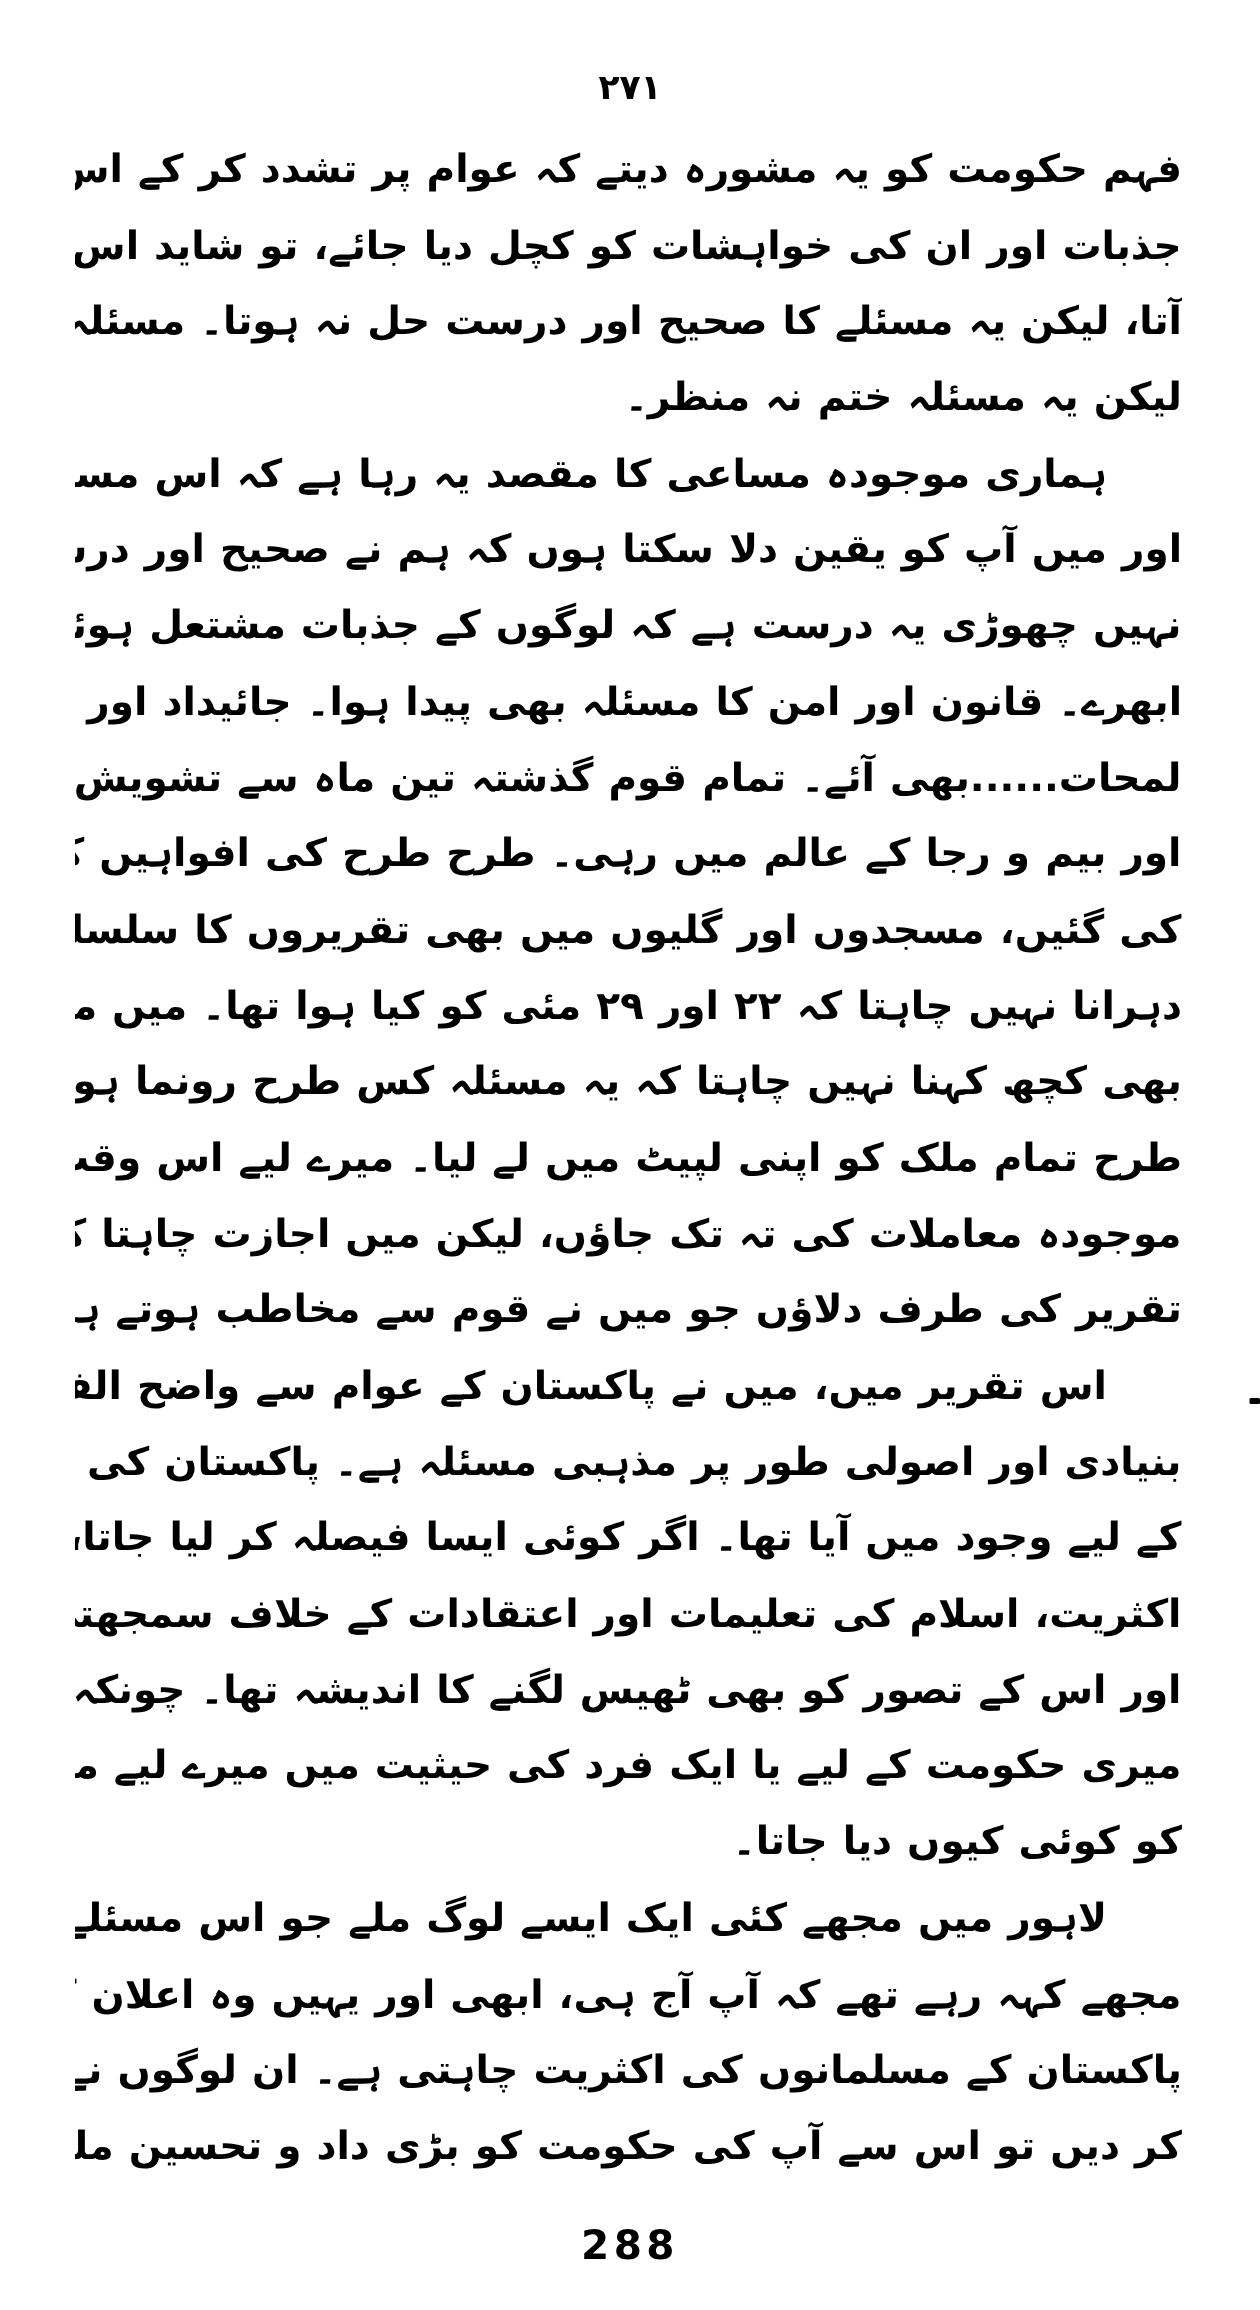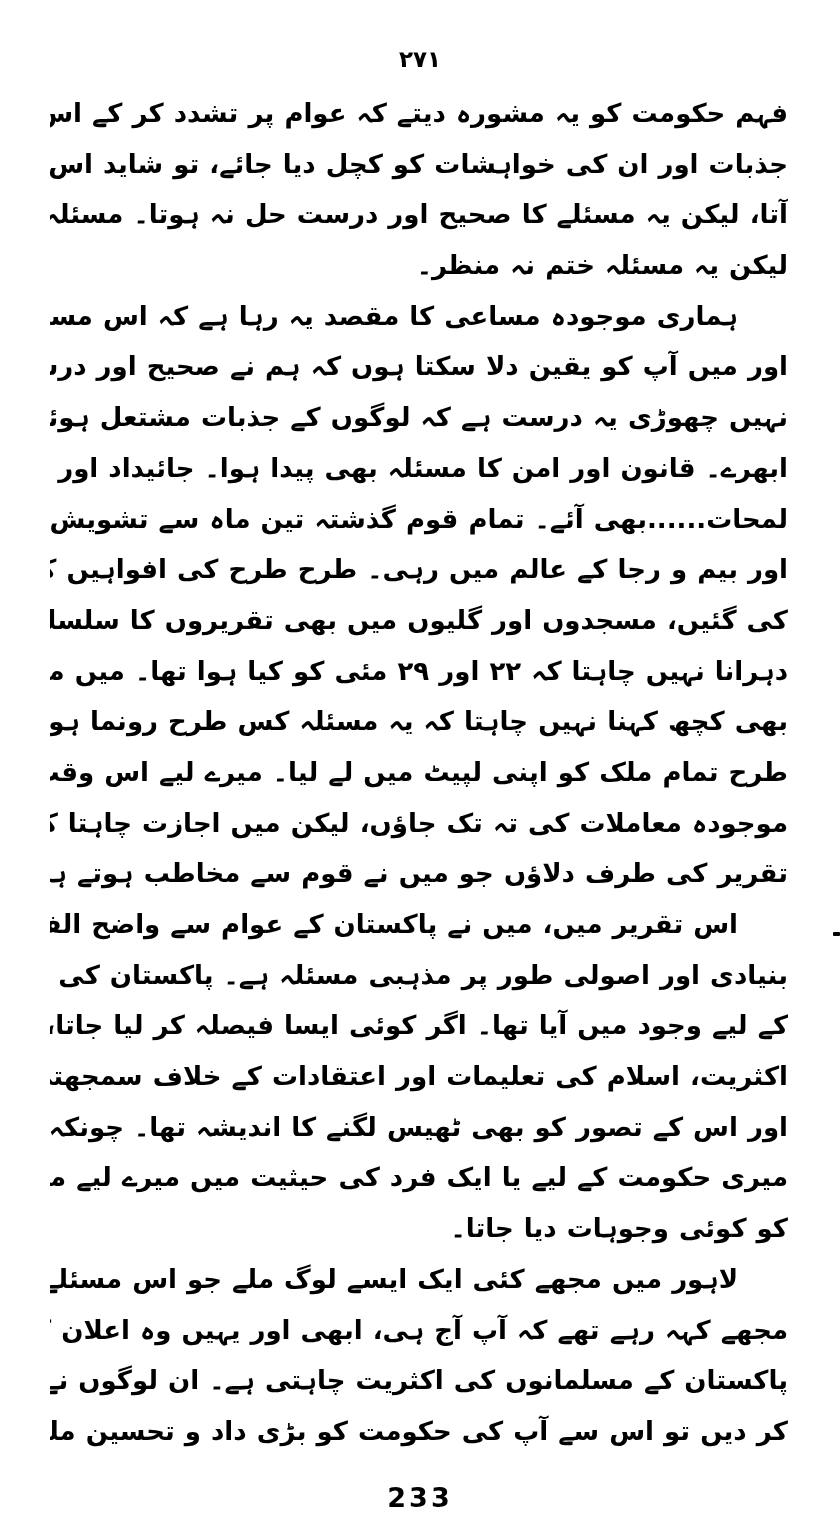--- a/index.html
+++ b/index.html
@@ -80,29 +80,29 @@
       <div class="line para-end">تقریر کی طرف دلاؤں جو میں نے قوم سے مخاطب ہوتے ہوئے ۱۳ جون کو کی تھی۔</div>
     </div>
 
     <div class="para">
       <div class="line indent">اس تقریر میں، میں نے پاکستان کے عوام سے واضح الفاظ میں کہا تھا کہ یہ مسئلہ</div>
       <div class="line">بنیادی اور اصولی طور پر مذہبی مسئلہ ہے۔ پاکستان کی بنیاد اسلام پر ہے۔ پاکستان مسلمانوں</div>
       <div class="line">کے لیے وجود میں آیا تھا۔ اگر کوئی ایسا فیصلہ کر لیا جاتا، جسے اس ملک کے مسلمانوں کی</div>
       <div class="line">اکثریت، اسلام کی تعلیمات اور اعتقادات کے خلاف سمجھتی تو اس سے پاکستان کی علت غائی</div>
       <div class="line">اور اس کے تصور کو بھی ٹھیس لگنے کا اندیشہ تھا۔ چونکہ یہ مسئلہ خالص مذہبی مسئلہ تھا۔ اس لیے</div>
       <div class="line">میری حکومت کے لیے یا ایک فرد کی حیثیت میں میرے لیے مناسب نہ تھا کہ اس پر ۱۳ جون</div>
-      <div class="line para-end">کو کوئی وجوہات دیا جاتا۔</div>
+      <div class="line para-end">کو کوئی کیوں دیا جاتا۔</div>
     </div>
 
     <div class="para">
       <div class="line indent">لاہور میں مجھے کئی ایک ایسے لوگ ملے جو اس مسئلے کے باعث مشتعل تھے۔ وہ</div>
       <div class="line">مجھے کہہ رہے تھے کہ آپ آج ہی، ابھی اور یہیں وہ اعلان کیوں نہیں کر دیتے جو کہ</div>
       <div class="line">پاکستان کے مسلمانوں کی اکثریت چاہتی ہے۔ ان لوگوں نے یہ بھی کہا کہ اگر آپ یہ اعلان</div>
       <div class="line">کر دیں تو اس سے آپ کی حکومت کو بڑی داد و تحسین ملے گی اور آپ کو ایک فرد کے طور پر</div>
     </div>
 
   </main>
 
-  <div class="page-num bottom">233</div>
+  <div class="page-num bottom">288</div>
 
   <div class="speck right-margin"></div>
 
 </div>
 
 </body></html>

